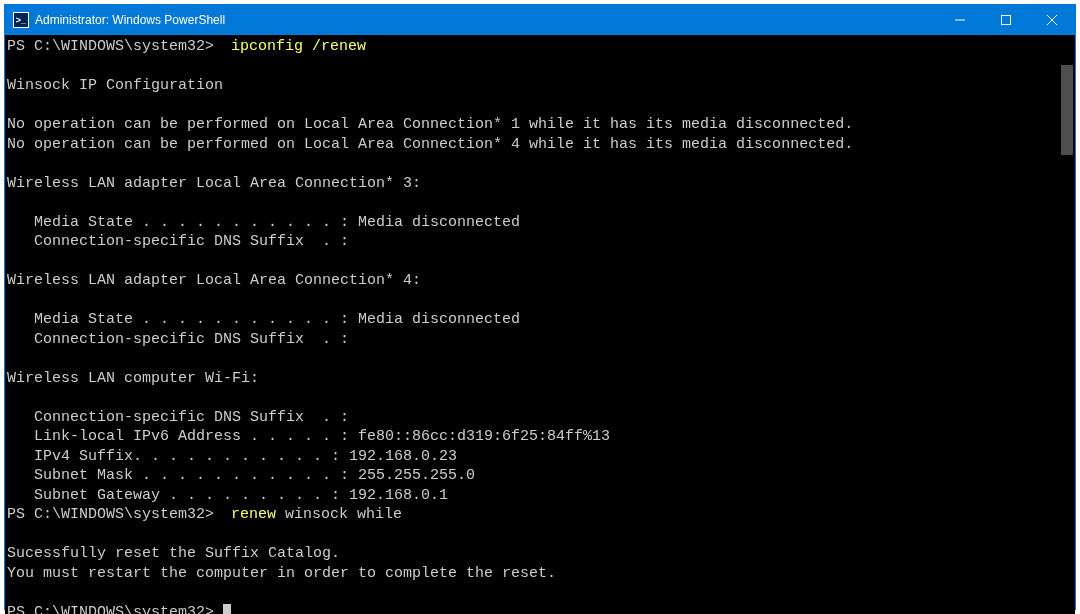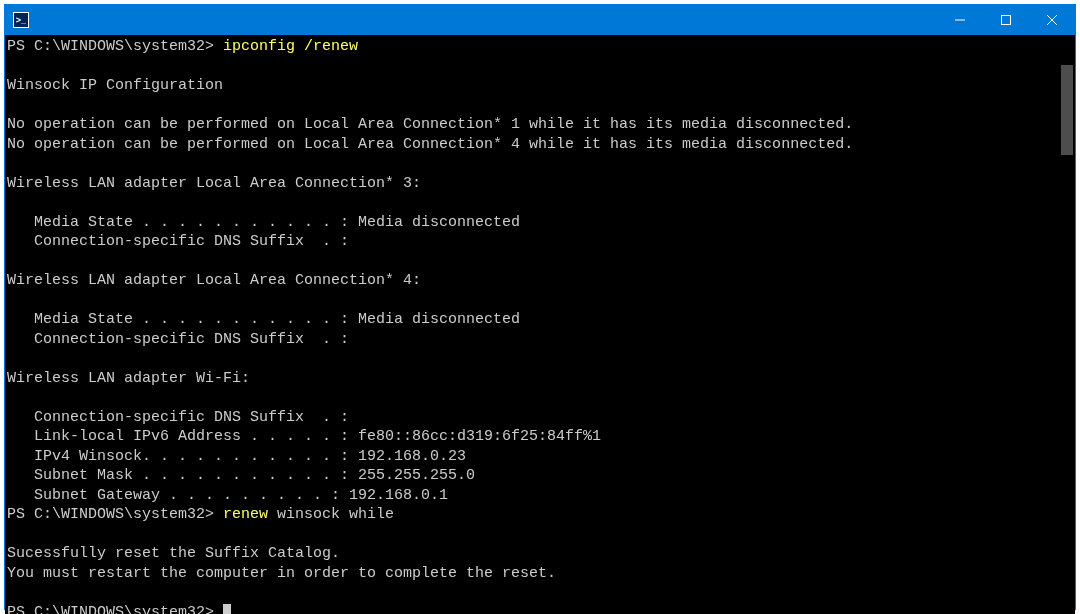--- a/index.html
+++ b/index.html
@@ -65,21 +65,21 @@
   .terminal {
     flex: 1 1 auto;
     background: #000000;
     color: #cccccc;
     font-size: 15px;
     line-height: 19.5px;
     white-space: pre;
     padding: 2px 0 0 2px;
     overflow: hidden;
   }
-  .terminal .cmd { color: #ffff66; }
+  .terminal .cmd { color: #ffff66; margin-left: 8px; }
   .scrollbar {
     width: 16px;
     background: #000000;
     position: relative;
   }
   .scrollbar .thumb {
     position: absolute;
     top: 30px;
     left: 2px;
     width: 12px;
@@ -97,20 +97,21 @@
 </style>
 </head>
 <body>
 
 <div class="window">
 
   <div class="titlebar">
     <div class="appicon">
         <span>&gt;_</span>
       </div>
+    <div class="title">Administrator: Windows PowerShell</div>
     <div class="spacer"></div>
     <div class="winbtn">
       <svg width="10" height="10" viewBox="0 0 10 10">
           <line x1="0" y1="5" x2="10" y2="5" stroke="#ffffff" stroke-width="1"></line>
         </svg>
     </div>
     <div class="winbtn">
       <svg width="10" height="10" viewBox="0 0 10 10">
           <rect x="0.5" y="0.5" width="9" height="9" fill="none" stroke="#ffffff" stroke-width="1"></rect>
         </svg>
@@ -134,25 +135,25 @@
 <span>Wireless LAN adapter Local Area Connection* 3:</span>
 <span></span>
 <span>   Media State . . . . . . . . . . . : Media disconnected</span>
 <span>   Connection-specific DNS Suffix  . :</span>
 <span></span>
 <span>Wireless LAN adapter Local Area Connection* 4:</span>
 <span></span>
 <span>   Media State . . . . . . . . . . . : Media disconnected</span>
 <span>   Connection-specific DNS Suffix  . :</span>
 <span></span>
-<span>Wireless LAN adapter Wi-Fi:</span>
+<span>Wireless LAN computer Wi-Fi:</span>
 <span></span>
 <span>   Connection-specific DNS Suffix  . :</span>
-<span>   Link-local IPv6 Address . . . . . : fe80::86cc:d319:6f25:84ff%1</span>
-<span>   IPv4 Winsock. . . . . . . . . . . : 192.168.0.23</span>
+<span>   Link-local IPv6 Address . . . . . : fe80::86cc:d319:6f25:84ff%13</span>
+<span>   IPv4 Suffix. . . . . . . . . . . : 192.168.0.23</span>
 <span>   Subnet Mask . . . . . . . . . . . : 255.255.255.0</span>
 <span>   Subnet Gateway . . . . . . . . . : 192.168.0.1</span>
 <span>PS C:\WINDOWS\system32&gt; </span><span class="cmd">renew </span><span>winsock while</span>
 <span></span>
 <span>Sucessfully reset the Suffix Catalog.</span>
 <span>You must restart the computer in order to complete the reset.</span>
 <span></span>
 <span>PS C:\WINDOWS\system32&gt; </span><span class="cursor"></span></div>
 
     <div class="scrollbar">

